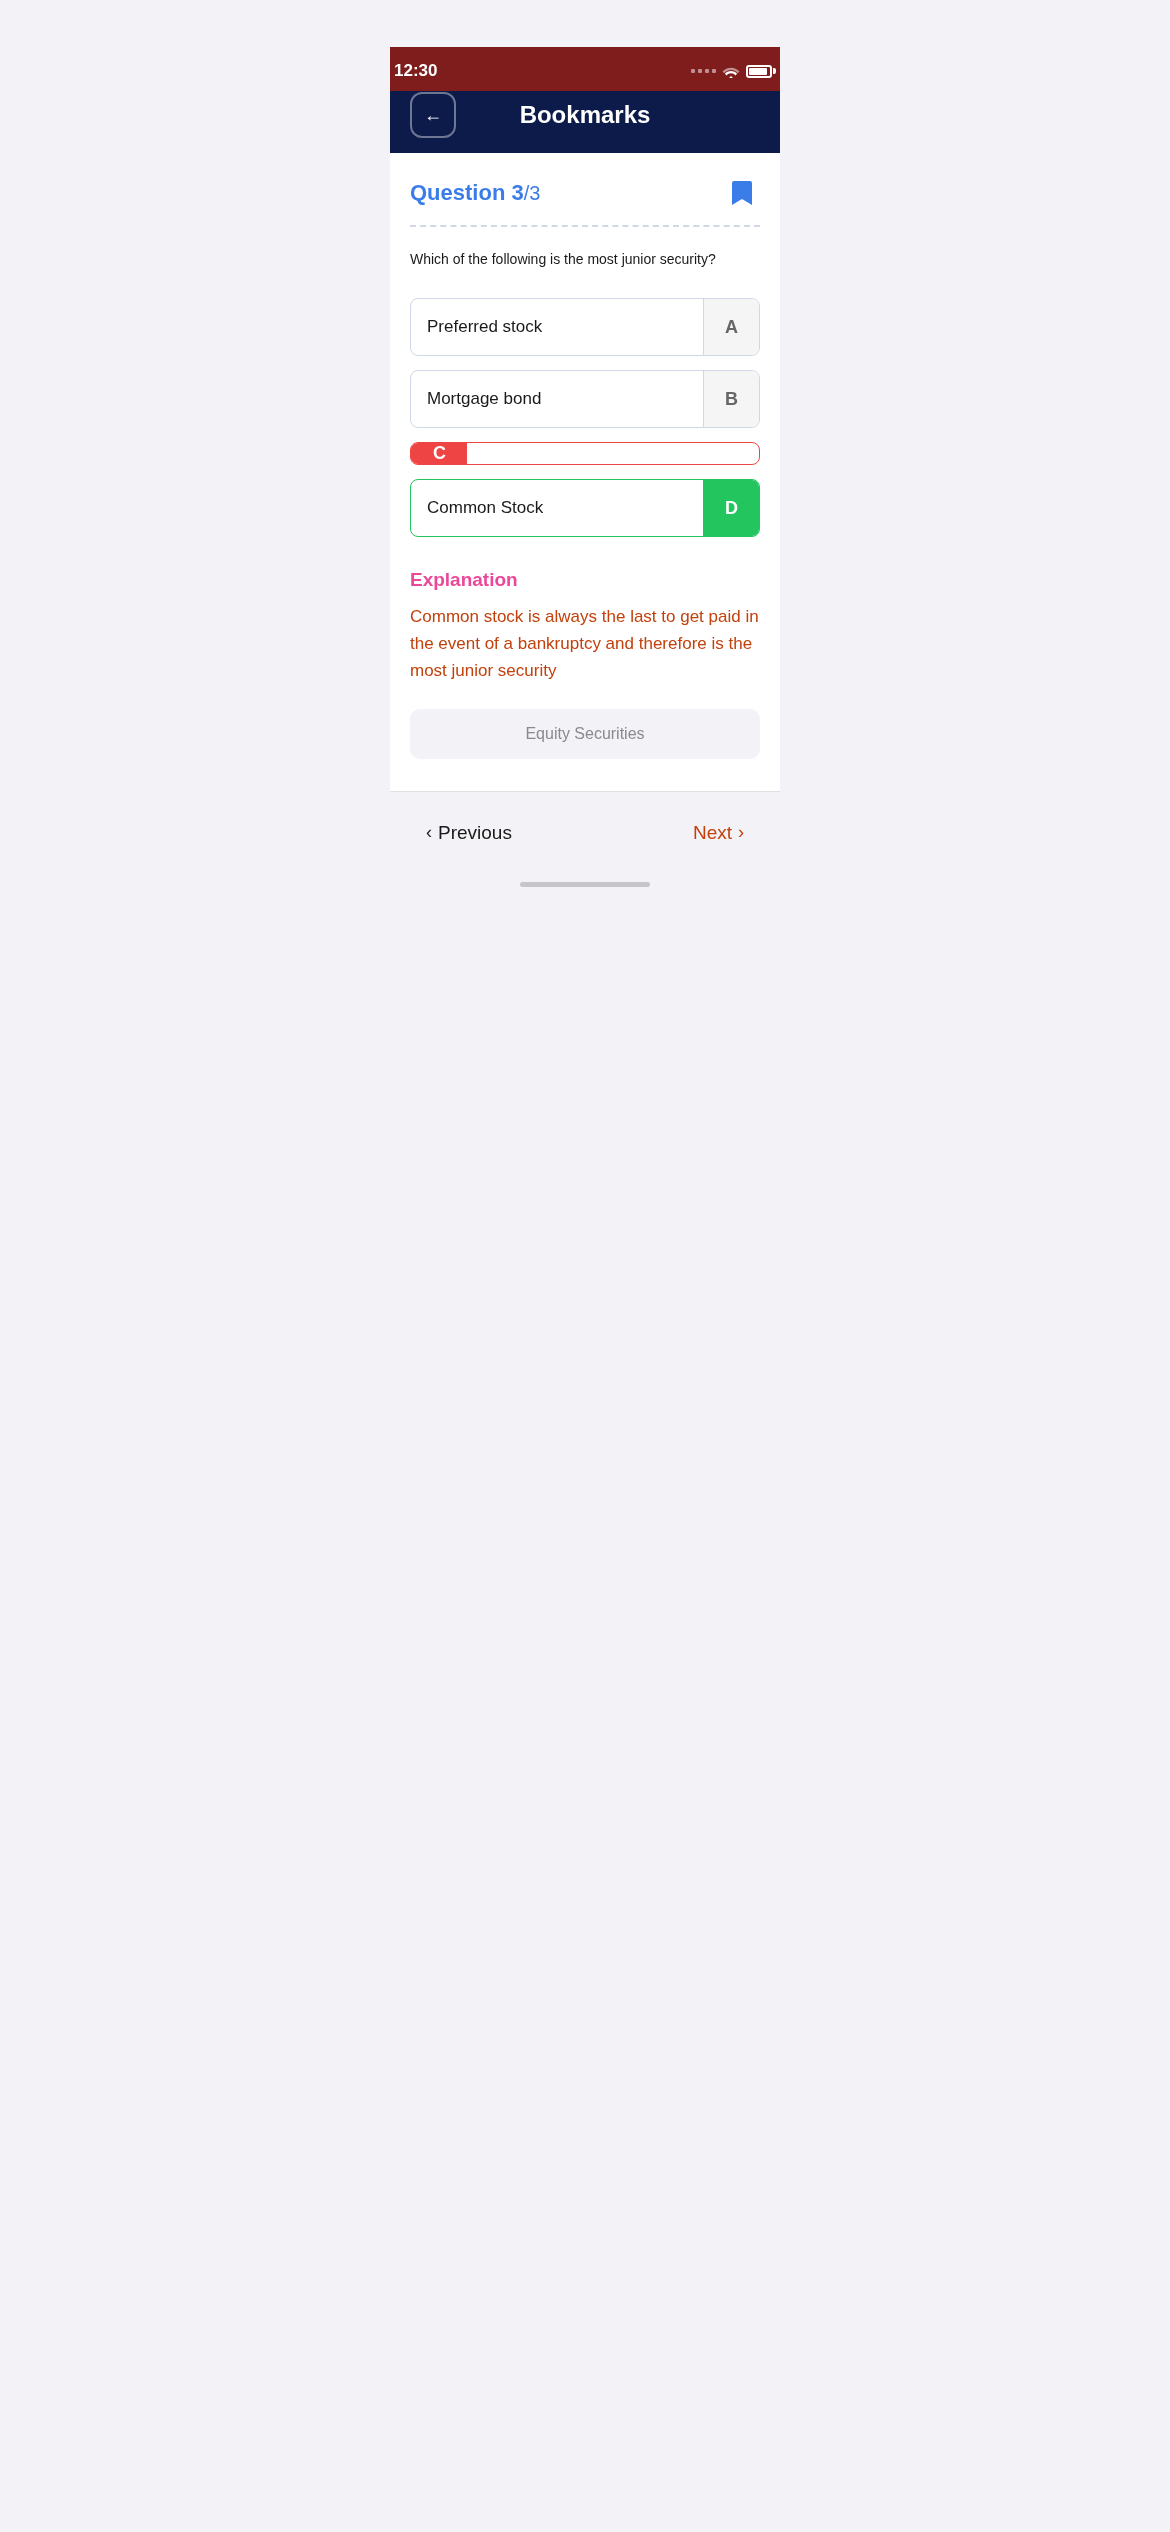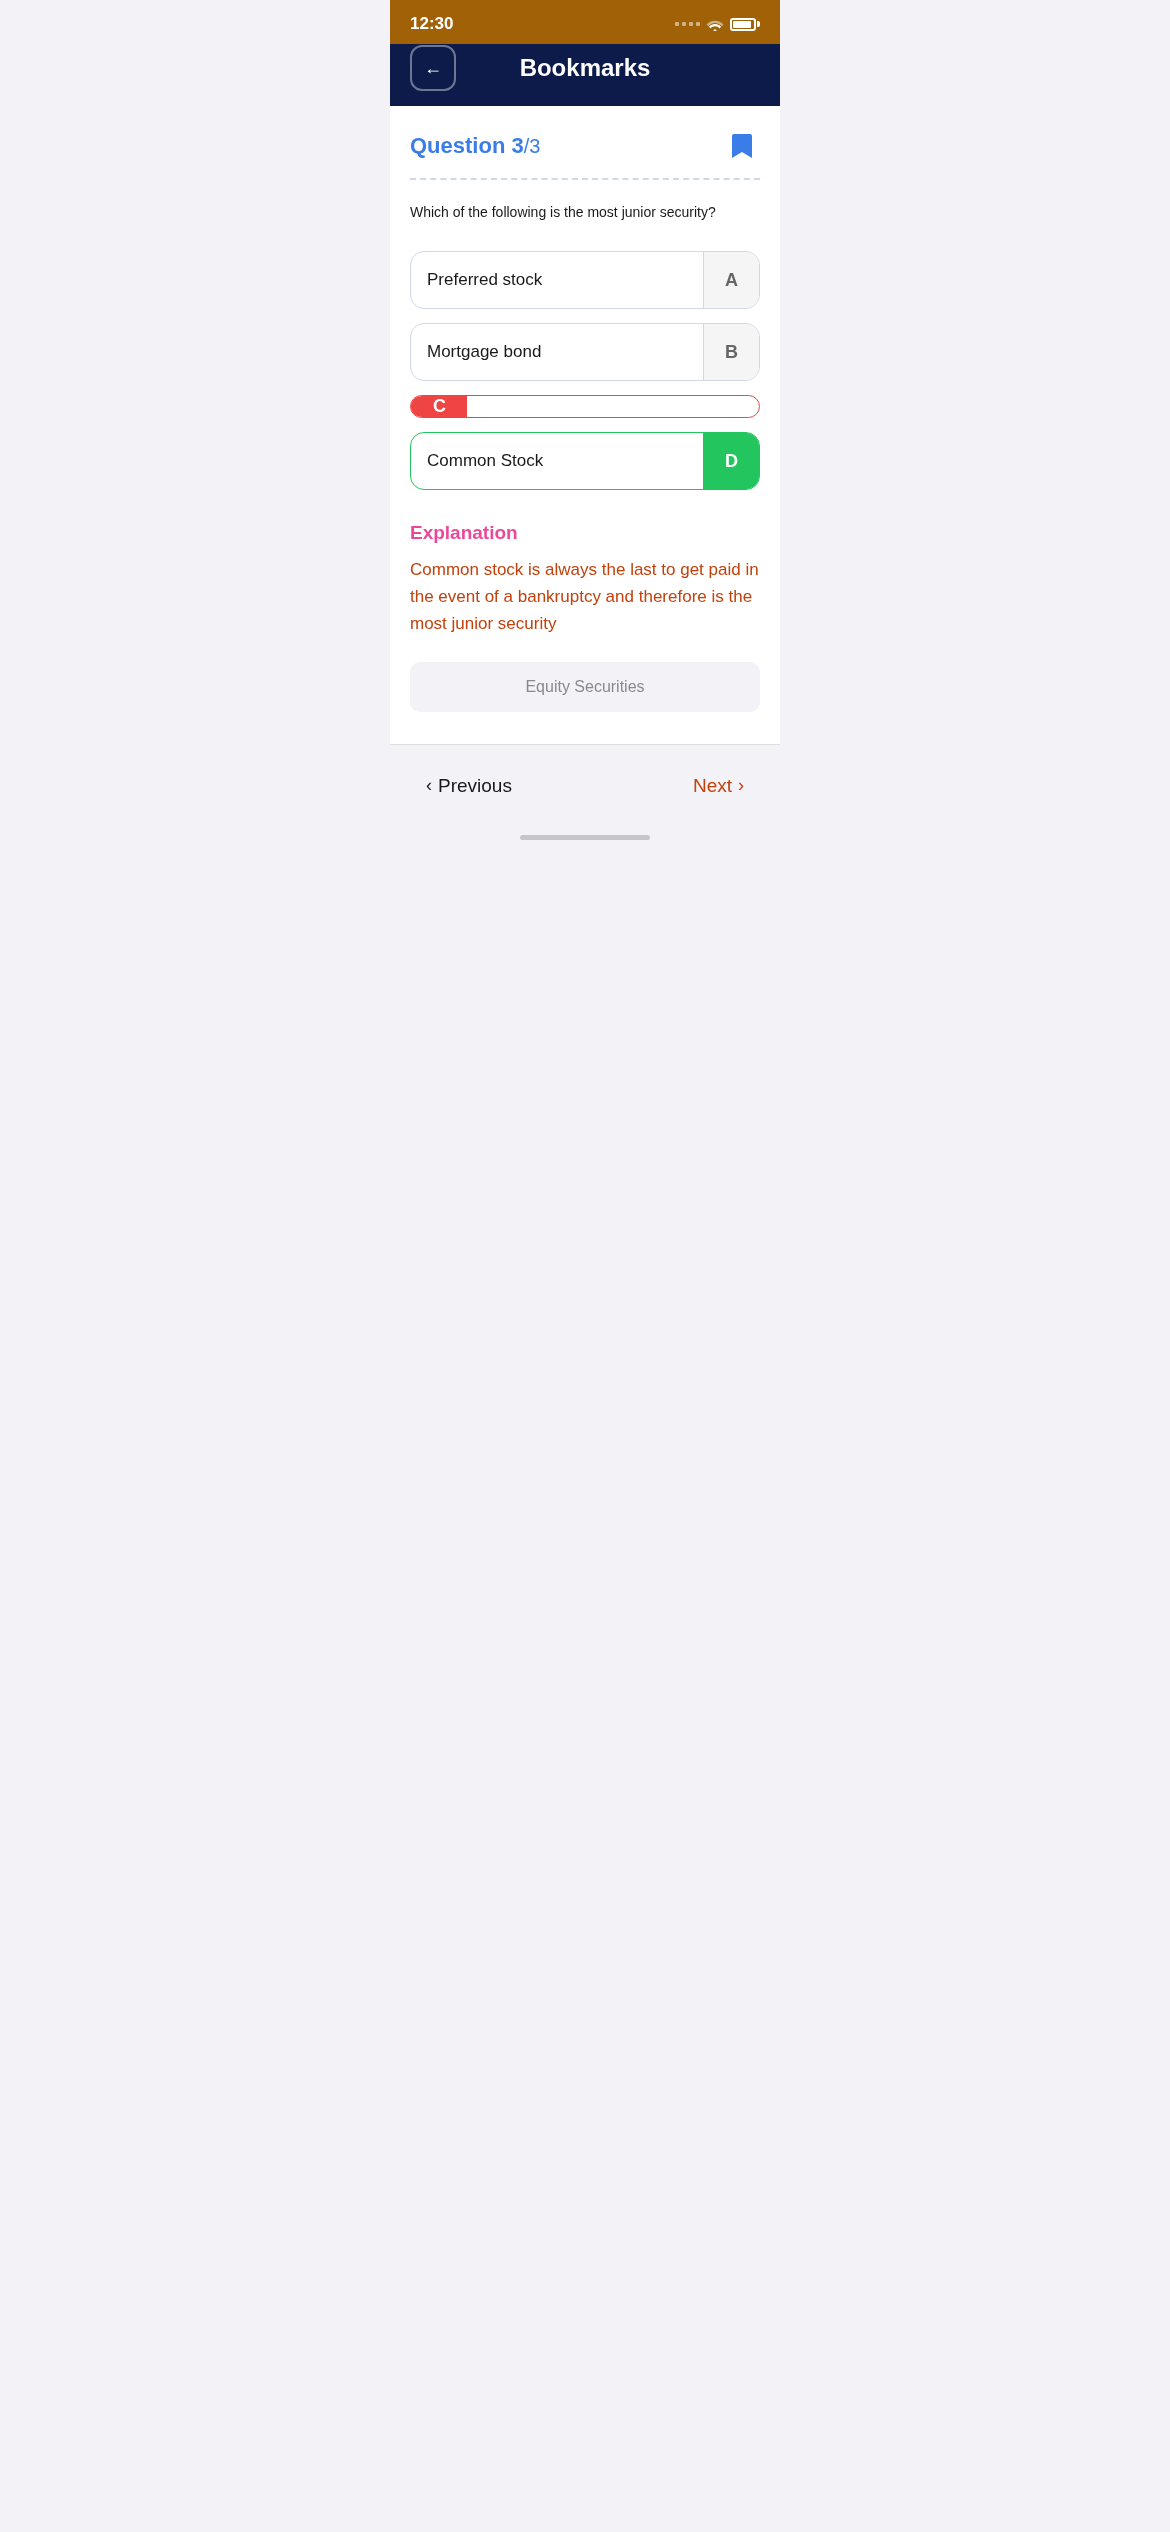--- a/index.html
+++ b/index.html
@@ -10,26 +10,27 @@
       background: #f2f2f7;
       width: 390px;
       min-height: 844px;
       margin: 0 auto;
       position: relative;
       overflow-x: hidden;
     }
 
     
     .status-bar {
-      background: #a16207;
+      background: #7f1d1d;
       display: flex;
       justify-content: space-between;
       align-items: center;
-      padding: 14px 20px 10px;
-      color: white;
+      padding: 14px 4px 10px;
+      color: white;
+      margin-top: 47px;
     }
     .status-time {
       font-size: 17px;
       font-weight: 600;
     }
     .status-icons {
       display: flex;
       align-items: center;
       gap: 6px;
     }
@@ -164,21 +165,21 @@
       display: flex;
       flex-direction: column;
       gap: 14px;
       margin-bottom: 32px;
     }
 
     .option-item {
       display: flex;
       align-items: center;
       border: 1.5px solid #d0d8e8;
-      border-radius: 14px;
+      border-radius: 8px;
       overflow: hidden;
       cursor: pointer;
       background: white;
     }
     .option-item.correct {
       border-color: #22c55e;
       gap: 26px;
     }
     .option-item.incorrect {
       border-color: #ef4444;

